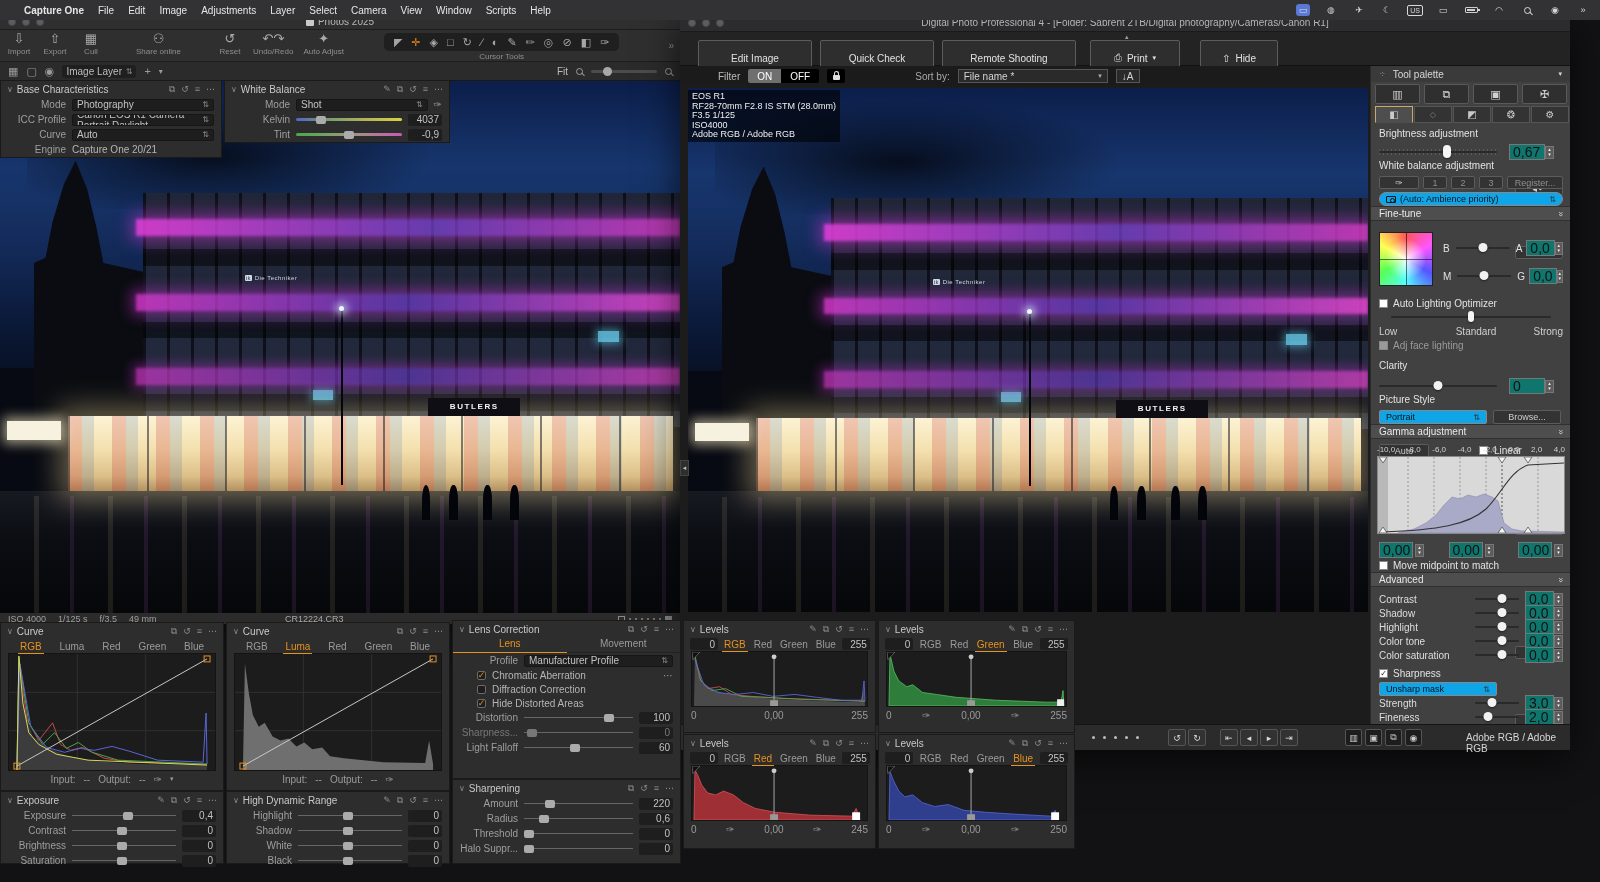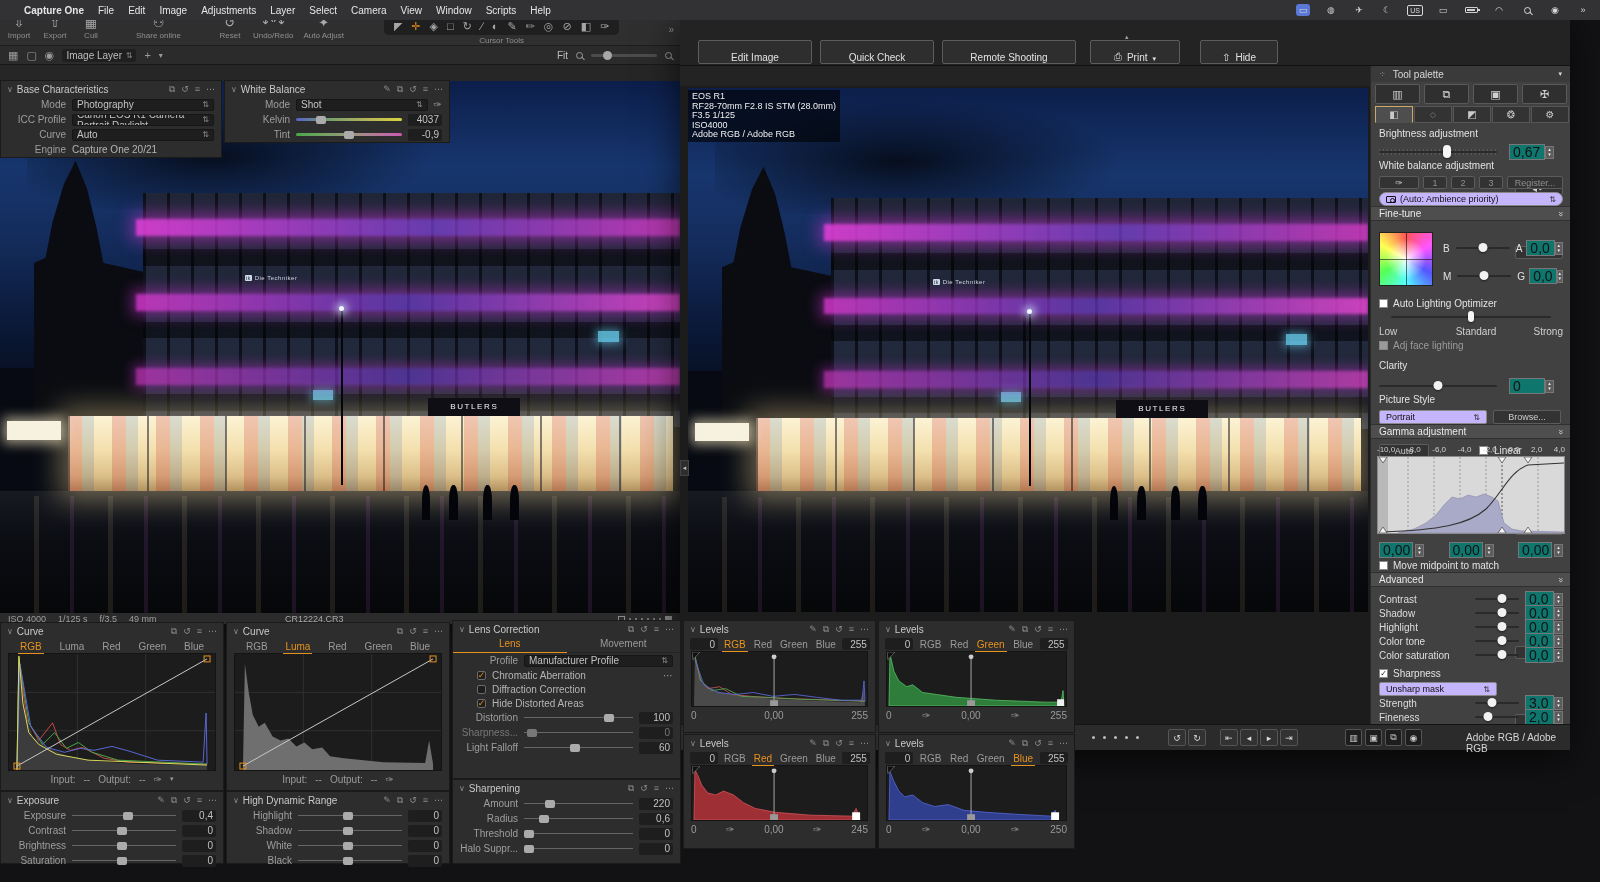--- a/index.html
+++ b/index.html
@@ -72,21 +72,21 @@
 .ctab.on{color:#e8921e;box-shadow:0 1px 0 #e8921e}
 .iorow{display:flex;align-items:center;justify-content:center;gap:8px;height:16px;color:#9a9a9a}
 .checkrow{display:flex;align-items:center;gap:6px;height:14px;padding:0 7px 0 24px;color:#b5b5b5}
 .cbx{width:9px;height:9px;border:1px solid #6a6a6a;border-radius:2px;background:#1e1e1e;display:flex;align-items:center;justify-content:center;color:#e88c1a;font-size:9px;line-height:9px}
 .hist{display:block;background:#1c1c1c;border:1px solid #141414;margin:0 7px}
 
 #dpp{position:absolute;left:680px;top:14px;width:890px;height:736px;background:#232323;z-index:2;box-shadow:0 10px 36px rgba(0,0,0,.65)}
 #dpp .titlebar{height:18px;background:#2c2c2e;display:flex;align-items:center;color:#b5b5b5;border-bottom:1px solid #1a1a1a}
 #dpp .titlebar .title{position:absolute;left:0;right:0;text-align:center;font-size:10px;pointer-events:none}
 #dpp .toolbar{position:absolute;left:0;top:18px;width:890px;height:34px;background:#232323;border-bottom:1px solid #111}
-.dbtn{position:absolute;top:8px;height:24px;background:#2e2e2e;border:1px solid #5c5c5c;border-radius:2px;color:#e2e2e2;display:flex;align-items:flex-end;justify-content:center;gap:5px;font-size:10px}
+.dbtn{position:absolute;top:8px;height:36px;background:#2e2e2e;border:1px solid #5c5c5c;border-radius:2px;color:#e2e2e2;display:flex;align-items:center;justify-content:center;gap:5px;font-size:10px}
 .upcaret{position:absolute;left:50%;top:1px;color:#9a9a9a;font-size:7px}
 #dpp .filterbar{position:absolute;left:0;top:52px;width:890px;height:20px;background:#1b1b1b;display:flex;align-items:center;gap:8px;padding:0 10px;color:#bdbdbd}
 .seg{display:flex;background:#000;border-radius:2px;overflow:hidden;height:14px}
 .seg .s{padding:0 9px;display:flex;align-items:center;color:#fff}
 .seg .s.on{background:#6f6f6f}
 .lockbtn{width:18px;height:14px;background:#000;border-radius:2px;display:flex;align-items:center;justify-content:center}
 .lock{width:7px;height:5px;background:#ddd;border-radius:1px;position:relative;margin-top:3px}
 .lock:before{content:"";position:absolute;top:-4px;left:1px;width:3px;height:4px;border:1.4px solid #ddd;border-bottom:none;border-radius:3px 3px 0 0}
 .dsel{height:14px;background:#2a2a2a;border:1px solid #555;display:flex;align-items:center;padding:0 5px;color:#d5d5d5}
 .dsel .ar{margin-left:auto;font-size:7px;color:#aaa;padding-left:8px}
@@ -112,21 +112,21 @@
 .resetbtn{position:absolute;right:8px;width:48px;height:13px;background:#333;border:1px solid #5c5c5c;border-radius:2px;color:#ccc;display:flex;align-items:center;justify-content:center;font-size:9px;gap:1px}
 .dval{width:36px;height:16px;background:#0f766e;border:1px solid #777;color:#111;display:flex;align-items:center;padding:0 3px;font-size:14px}
 .dstep{width:9px;height:13px;background:#5c5c5c;border:1px solid #777;color:#eee;font-size:5px;line-height:5px;display:flex;flex-direction:column;align-items:center;justify-content:center}
 .dtrack{height:2px;background:#2a2a2a;position:relative;border-radius:1px}
 .dtrack .kn{position:absolute;top:-4px;width:9px;height:9px;border-radius:50%;background:#f2f2f2;transform:translateX(-50%);box-shadow:0 1px 2px rgba(0,0,0,.5)}
 .dtrack .knpill{position:absolute;top:-6px;width:8px;height:13px;border-radius:4px;background:#f5f5f5;transform:translateX(-50%);box-shadow:0 1px 2px rgba(0,0,0,.5)}
 .ticks{background:repeating-linear-gradient(90deg,#5a5a5a 0 1px,transparent 1px 4px);height:6px;position:relative;border-radius:1px}
 .dchk{width:9px;height:9px;background:#fff;border:1px solid #888;display:flex;align-items:center;justify-content:center;color:#222;font-size:8px;line-height:8px}
 .dchk.off{color:transparent}
 .dchk.dis{background:#9a9a9a}
-.wsel{height:14px;background:#c4b5fd;border:1px solid #888;border-radius:7px;display:flex;align-items:center;padding:0 6px;color:#111;font-size:9px}
+.wsel{height:14px;background:#0ea5e9;border:1px solid #888;border-radius:7px;display:flex;align-items:center;padding:0 6px;color:#111;font-size:9px}
 .wsel .st{margin-left:auto;color:#333;font-size:8px}
 .cam{width:10px;height:7px;border:1.2px solid #111;border-radius:1px;position:relative;flex-shrink:0;margin-right:4px}
 .cam:after{content:"";position:absolute;left:3px;top:1px;width:3px;height:3px;border:1px solid #111;border-radius:50%}
 .colorsq{position:absolute;left:8px;top:166px;width:54px;height:54px;border:1px solid #222;background:radial-gradient(circle at 50% 50%,rgba(255,255,255,.95) 0%,rgba(255,255,255,0) 55%),conic-gradient(from 0deg,#f55,#f5f,#55f,#5ff,#5f5,#ff5,#f55)}
 .colorsq:before{content:"";position:absolute;left:50%;top:0;bottom:0;width:1px;background:rgba(0,0,0,.55)}
 .colorsq:after{content:"";position:absolute;top:50%;left:0;right:0;height:1px;background:rgba(0,0,0,.55)}
 .gammabox{position:absolute;left:6px;top:390px;width:188px;height:78px;background:#d9d9d9;border:1px solid #8a8a8a}
 .advrow{position:absolute;left:0;width:200px;height:14px;display:flex;align-items:center;padding:0 8px;color:#dedede}
 .advrow .lbl{flex:0 0 96px}
 .advrow .dtrack{flex:0 0 44px;margin-right:6px}
@@ -140,21 +140,21 @@
 .sc-glow{position:absolute;left:20%;right:0;height:3.2%;filter:blur(1.5px);z-index:2}
 .sc-glow.a{top:26%;background:linear-gradient(90deg,rgba(236,64,224,.85),rgba(148,74,250,.6) 55%,rgba(224,60,205,.8));box-shadow:0 0 16px 5px rgba(212,52,218,.5)}
 .sc-glow.b{top:40%;background:linear-gradient(90deg,rgba(224,58,214,.8),rgba(132,66,244,.55) 50%,rgba(232,70,210,.85));box-shadow:0 0 14px 5px rgba(205,48,212,.45)}
 .sc-glow.c{top:54%;background:linear-gradient(90deg,rgba(210,56,200,.7),rgba(120,62,230,.5) 50%,rgba(220,64,198,.75));box-shadow:0 0 12px 4px rgba(198,46,205,.4)}
 .sc-cyan{position:absolute;width:3%;height:2%;background:rgba(110,220,255,.75);box-shadow:0 0 8px 2px rgba(110,220,255,.5)}
 .sc-tk{position:absolute;left:36%;top:36.5%;color:#cfd9e4;font-size:6px;letter-spacing:.5px;z-index:3;display:flex;gap:3px;align-items:center}
 .sc-tk .tkbox{background:#cfd9e4;color:#1a2a4a;font-size:5px;padding:0 1px;border-radius:1px}
 .sc-shops{position:absolute;left:10%;right:1%;top:63%;height:14%;z-index:3;background:linear-gradient(180deg,#fdf3d2 0%,#f3ddA6 45%,#d8b87c 80%,#a8854e 100%);background-color:#f0ddad;box-shadow:0 0 26px 9px rgba(255,228,160,.38);overflow:hidden}
 .sc-shops:before{content:"";position:absolute;inset:0;background:repeating-linear-gradient(90deg,rgba(30,30,40,.55) 0 2px,rgba(0,0,0,0) 2px 13%),repeating-linear-gradient(90deg,rgba(206,84,96,.28) 0 14px,rgba(96,140,198,.22) 14px 26px,rgba(248,244,230,.12) 26px 44px)}
 .sc-leftsign{position:absolute;left:1%;top:64%;width:8%;height:3.4%;background:#f7f2df;box-shadow:0 0 12px 4px rgba(255,240,200,.6);z-index:3}
-.sc-butlers{position:absolute;left:63%;top:59.5%;width:13.5%;height:3.4%;background:#0e0e14;color:#f4f4f4;z-index:3;display:flex;align-items:center;justify-content:center;font-size:8px;letter-spacing:1.6px;font-weight:normal}
+.sc-butlers{position:absolute;left:63%;top:59.5%;width:13.5%;height:3.4%;background:#0e0e14;color:#f4f4f4;z-index:3;display:flex;align-items:center;justify-content:center;font-size:8px;letter-spacing:1.6px;font-weight:bold}
 .sc-street{position:absolute;left:0;right:0;bottom:0;height:23%;background:linear-gradient(180deg,#181a22 0%,#0b0d13 40%,#060709 100%);z-index:2}
 .sc-refl{position:absolute;left:0;right:0;bottom:0;height:22%;z-index:3;background:repeating-linear-gradient(90deg,rgba(0,0,0,0) 0 34px,rgba(244,216,150,.10) 34px 39px,rgba(0,0,0,0) 39px 70px,rgba(196,92,210,.12) 70px 74px);mix-blend-mode:screen}
 .sc-fig{position:absolute;bottom:17.5%;width:1.3%;height:6.5%;background:#04050a;border-radius:45% 45% 0 0;z-index:4}
 .sc-lamp{position:absolute;left:50.2%;top:43%;width:2px;height:33%;background:#05060a;z-index:4}
 .sc-lamp:before{content:"";position:absolute;left:-2px;top:-4px;width:5px;height:5px;border-radius:50%;background:#eef6ff;box-shadow:0 0 9px 3px rgba(210,235,255,.85)}
 
 .ico{color:#9a9a9a}
 svg{display:block}
 </style>
 </head>
@@ -190,20 +190,28 @@
       </span>
     <span class="sico">◠</span>
     <span class="sico">
         <span class="mag"></span>
       </span>
     <span class="sico">◉</span>
     <span class="sico">»</span>
   </div>
 
   <div id="co">
+    <div class="titlebar">
+      <span class="lights">
+          <i></i>
+          <i></i>
+          <i></i>
+        </span>
+      <span class="title"><span class="docico"></span><span>Photos 2025</span></span>
+    </div>
     <div class="toolbar">
       <div class="tgroup">
         <div class="tbtn">
             <span class="g">⇩</span>
             <span class="cap">Import</span>
           </div>
         <div class="tbtn">
             <span class="g">⇧</span>
             <span class="cap">Export</span>
           </div>
@@ -385,40 +393,67 @@
         <span class="clabel">Tint</span>
         <div class="cslider">
           <div class="trk tint"></div>
           <div class="kn" style="left:50%"></div>
         </div>
         <div class="cval">-0,9</div>
       </div>
   </div>
 
   <div id="dpp">
+    <div class="titlebar">
+      <span class="lights">
+          <i></i>
+          <i></i>
+          <i></i>
+        </span>
+      <span class="title">Digital Photo Professional 4 - [Folder: Sabrent 2TB/Digital photography/Cameras/Canon R1]</span>
+    </div>
     <div class="toolbar">
       <span class="upcaret">▴</span>
       <div class="dbtn" style="left:18px;width:114px">
           <span>Edit Image</span>
         </div>
       <div class="dbtn" style="left:140px;width:114px">
           <span>Quick Check</span>
         </div>
       <div class="dbtn" style="left:262px;width:134px">
           <span>Remote Shooting</span>
         </div>
       <div class="dbtn" style="left:410px;width:90px">
           <span>⎙</span>
           <span>Print</span>
           <span style="font-size:7px">▾</span>
         </div>
       <div class="dbtn" style="left:520px;width:78px">
           <span>⇧</span>
           <span>Hide</span>
         </div>
+    </div>
+    <div class="filterbar">
+      <span style="margin-left:28px">Filter</span>
+      <div class="seg">
+        <span class="s on">ON</span>
+        <span class="s">OFF</span>
+      </div>
+      <span class="lockbtn">
+          <span class="lock"></span>
+        </span>
+      <span style="margin-left:62px;color:#a9a9a9">Sort by:</span>
+      <div class="dsel" style="width:150px">
+          <span>File name *</span>
+          <span class="ar">▾</span>
+        </div>
+      <div class="dsel" style="width:24px;justify-content:center">
+          <span>↓A</span>
+        </div>
+      <span style="margin-left:auto;margin-right:14px;color:#cfcfcf;font-size:8px">◂</span>
     </div>
 
     <div class="imagearea">
       <div class="scene">
         <div class="sc-sky"></div>
         <div class="sc-cloud"></div>
         <div class="sc-tower"></div>
         <div class="sc-bldg"></div>
         <div class="sc-glow a"></div>
         <div class="sc-glow b"></div>

